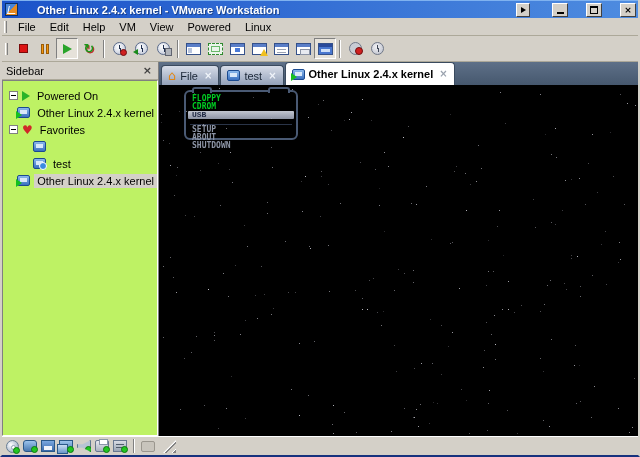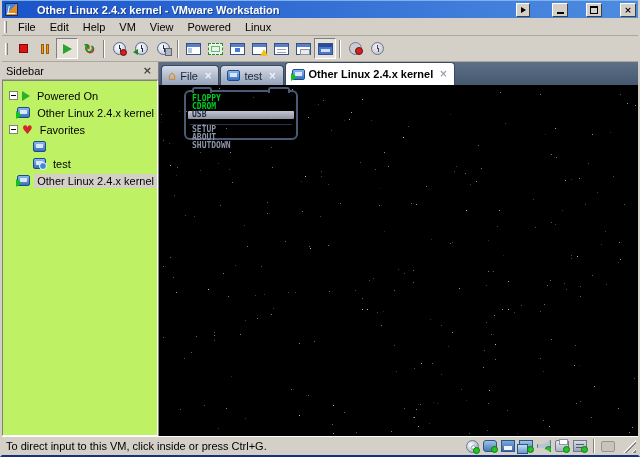--- a/index.html
+++ b/index.html
@@ -143,21 +143,21 @@
     border:2px solid #4a5a74; border-radius:6px; background:#000;
     font-family:"DejaVu Sans Mono", monospace; font-weight:bold; font-size:8px;
     letter-spacing:0px; padding:3px 0 0 0; }
   .notch { position:absolute; top:-5px; height:6px; background:#000;
     border:2px solid #4a5a74; border-bottom:none; border-radius:3px 3px 0 0; }
   .notch.n-left { left:6px; width:20px; }
   .notch.n-right { right:6px; width:22px; }
   .bm-item { height:8px; line-height:8px; padding-left:6px; color:#00cc22; }
   .bm-item.gray { color:#8d95a6; }
   .bm-item.selected { background:linear-gradient(#c2c6d0,#8d93a3); color:#202a44;
-    margin:0 2px; padding-left:4px; border-radius:1px; }
+    margin:0 2px; padding-left:4px; border-radius:1px;font-family:Liberation Mono, monospace; }
   .bm-sep { height:5px; margin:1px 4px 1px 4px; border-bottom:1px solid #2a3448; }
 
   .vm-clock { position:absolute; right:10px; bottom:6px; border:2px solid #4a5a74;
     border-radius:8px; padding:1px 6px; color:#9aa2b4;
     font-family:"DejaVu Sans Mono", monospace; font-weight:bold; font-size:9px; }
 
   
   .statusbar { height:19px; background:#d4d0c8; display:flex; align-items:center;
     padding:0 2px 0 4px; border-top:1px solid #fff; }
   .status-hint { flex:1; }
@@ -590,21 +590,20 @@
           <div class="star" style="left: 155px; top: 256px; background: rgb(126, 126, 134); opacity: 0.76;"></div>
           <div class="star" style="left: 249px; top: 41px; background: rgb(179, 179, 187); opacity: 0.46;"></div>
           <div class="star" style="left: 302px; top: 304px; background: rgb(101, 101, 109); opacity: 0.68;"></div>
           <div class="star" style="left: 405px; top: 198px; background: rgb(162, 162, 170); opacity: 0.42;"></div>
           <div class="star" style="left: 254px; top: 185px; background: rgb(139, 139, 147); opacity: 0.76;"></div>
         </div>
     </div>
   </div>
 
   <div class="statusbar">
-    <span class="status-hint">To direct input to this VM, click inside or press Ctrl+G.</span>
     <div class="dev-icons">
       <div class="dev d-cd gdot"></div>
       <div class="dev d-hd gdot"></div>
       <div class="dev d-fd"></div>
       <div class="dev d-net gdot"></div>
       <div class="dev d-snd gdot"></div>
       <div class="dev d-prn gdot"></div>
       <div class="dev d-ser gdot"></div>
       <div class="st-sep"></div>
       <div class="d-log"></div>

